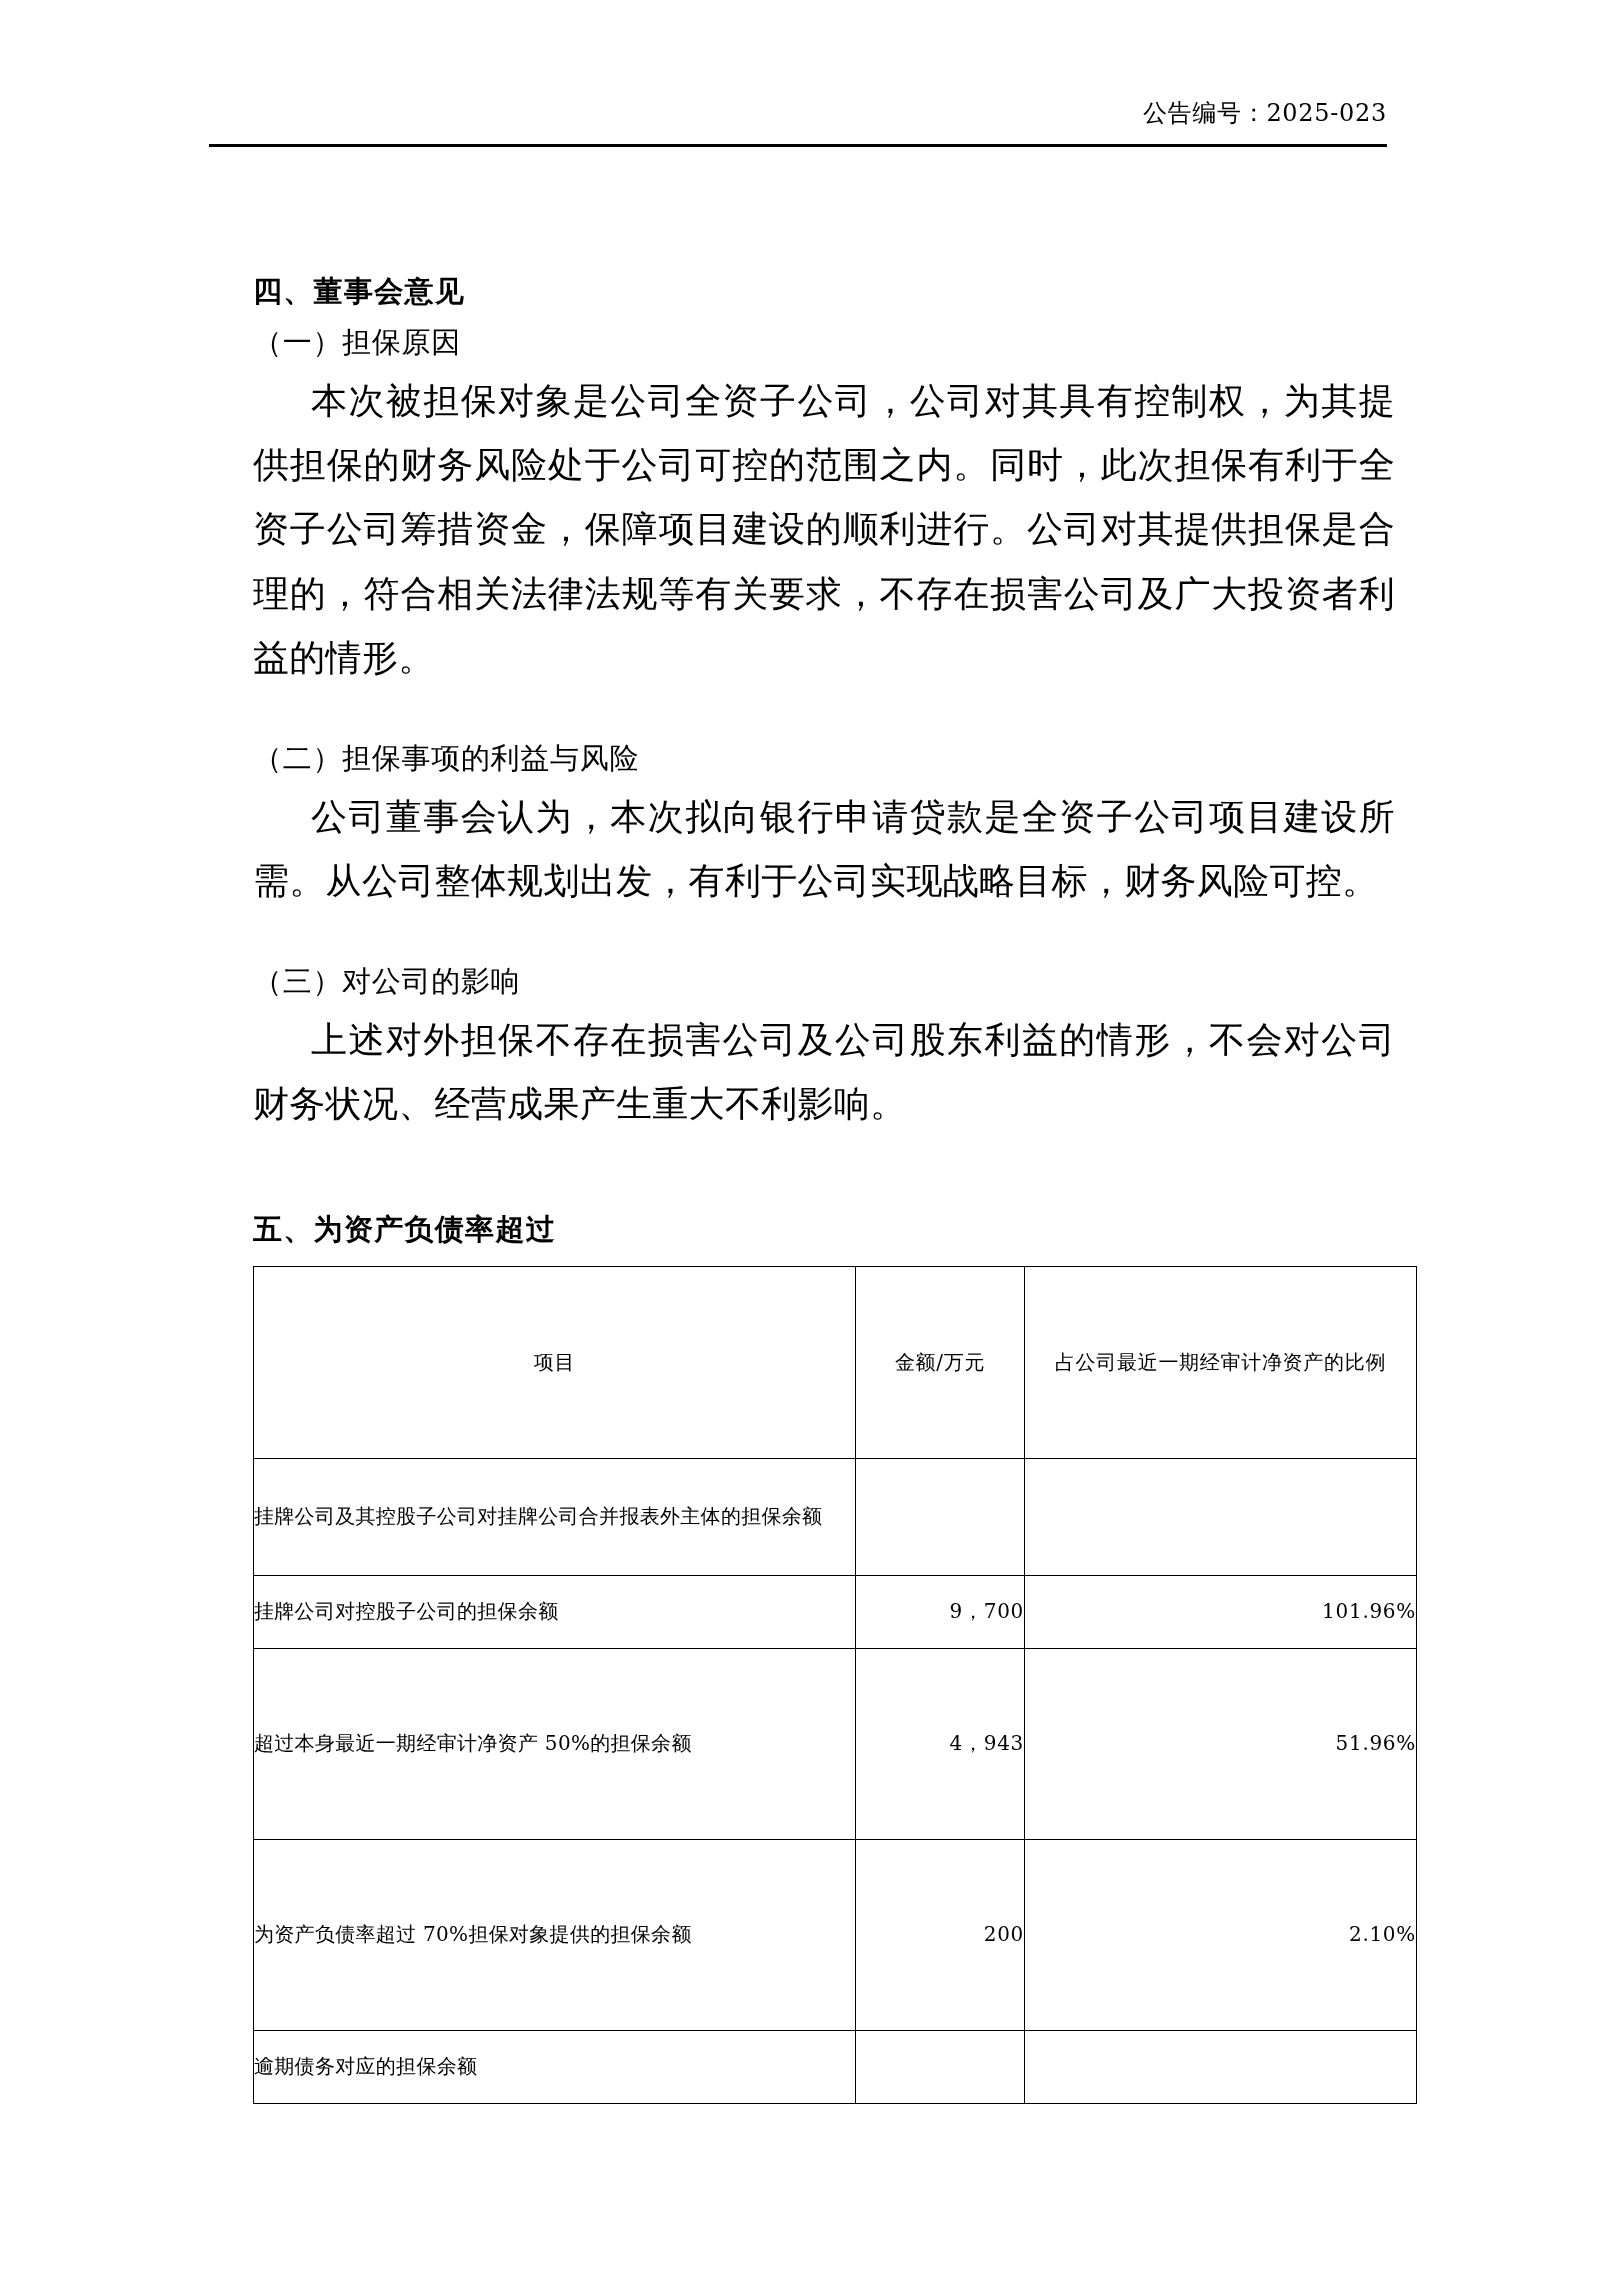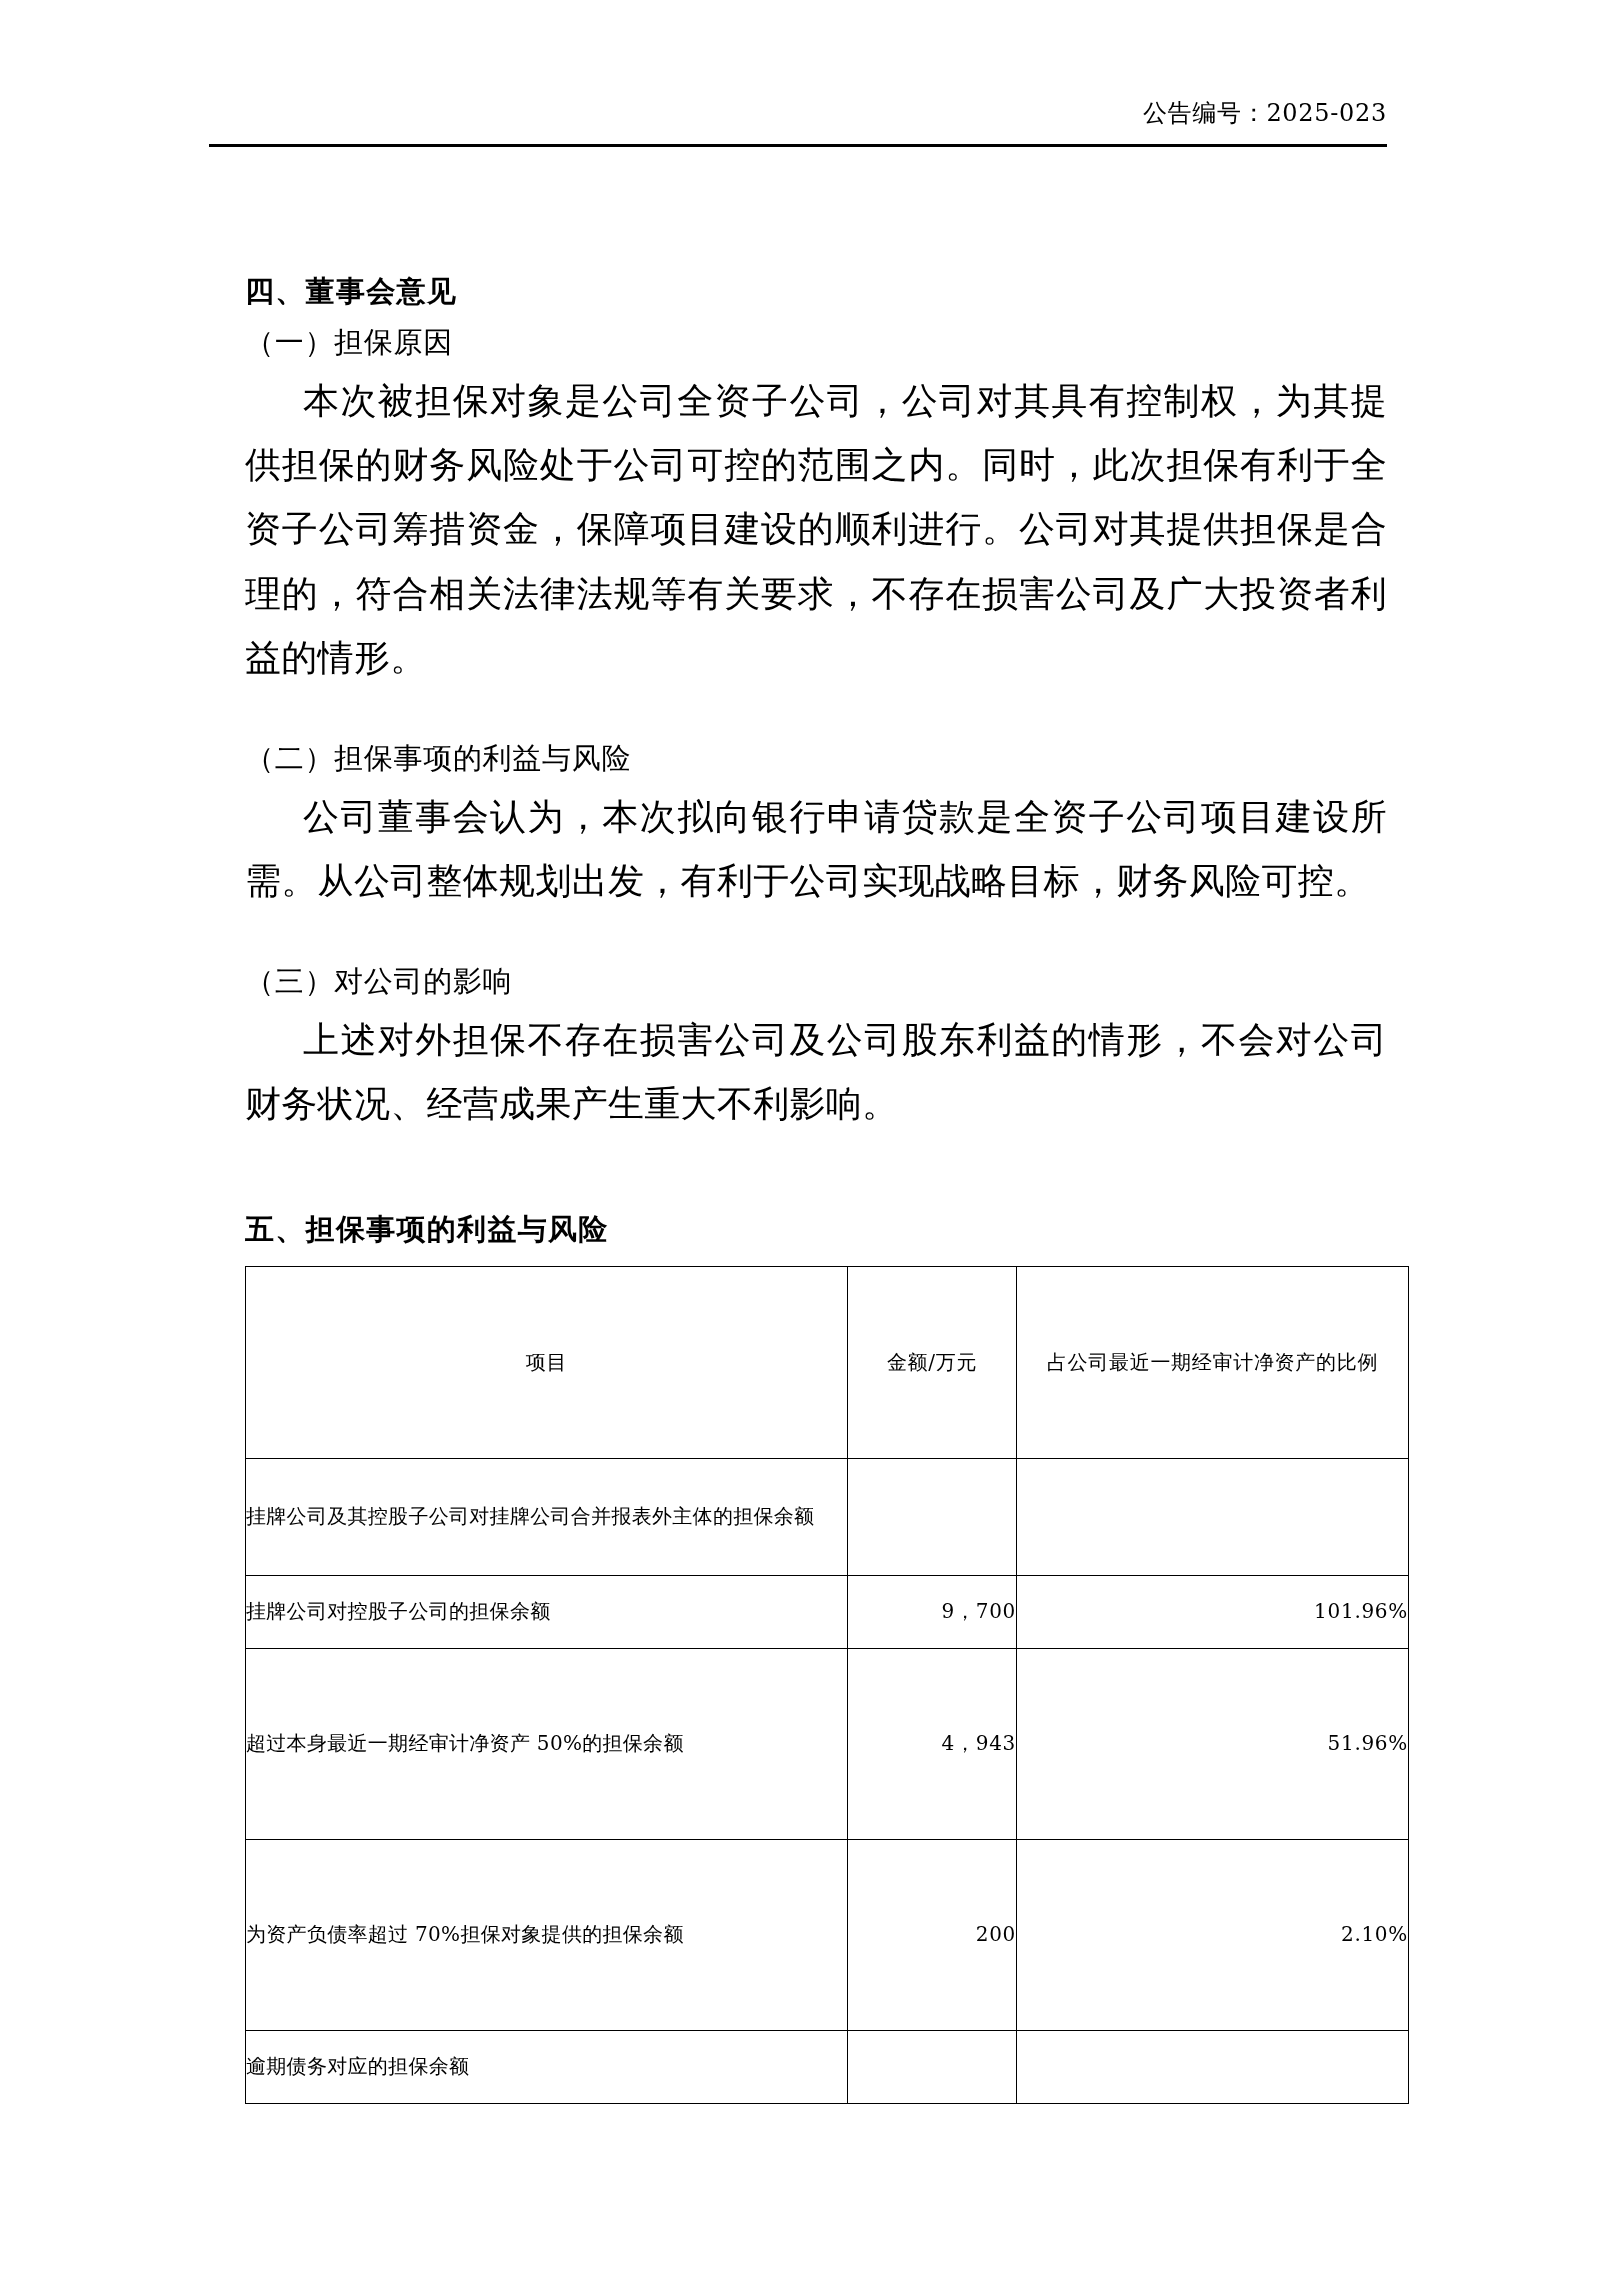--- a/index.html
+++ b/index.html
@@ -37,21 +37,21 @@
   }
   .header-rule {
     margin-top: 14.4px;
     border-top: 3.3px solid #000;
     width: 1178px;
   }
 
   
   .content {
     position: absolute;
-    left: 245px;
+    left: 253px;
     top: 275px;
     width: 1142px;
   }
 
   h2.section-title {
     font-family: "DejaVu Serif", "Liberation Serif", serif;
     font-weight: bold;
     font-size: 29px;
     line-height: 1.15;
     margin: 0 0 17px 0;
@@ -152,21 +152,21 @@
     <p class="para">公司董事会认为，本次拟向银行申请贷款是全资子公司项目建设所需。从公司整体规划出发，有利于公司实现战略目标，财务风险可控。</p>
 
     <div class="gap-lg"></div>
 
     <div class="subsection">（三）对公司的影响</div>
 
     <p class="para">上述对外担保不存在损害公司及公司股东利益的情形，不会对公司财务状况、经营成果产生重大不利影响。</p>
 
     <div class="gap-xl"></div>
 
-    <h2 class="section-title">五、担保事项的利益与风险</h2>
+    <h2 class="section-title">五、为资产负债率超过</h2>
 
     <div class="table-wrap">
       <table class="summary">
         <colgroup>
           <col class="c-item">
           <col class="c-amt">
           <col class="c-ratio">
         </colgroup>
         <thead>
           <tr>

